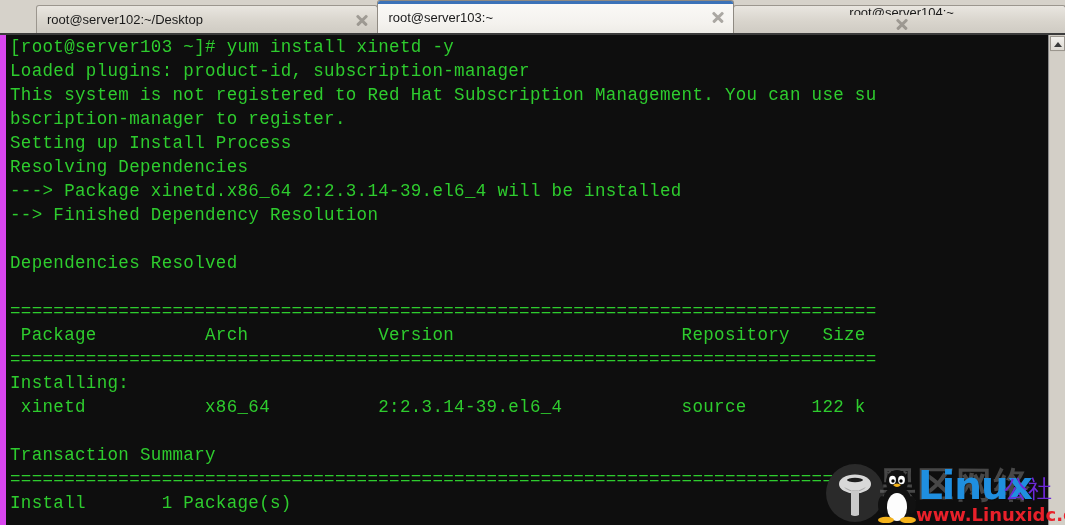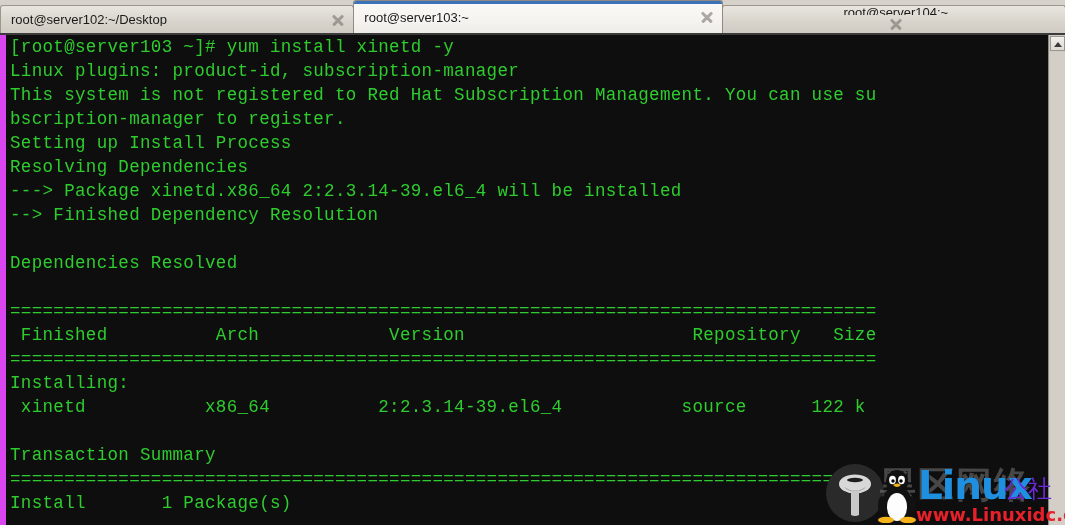--- a/index.html
+++ b/index.html
@@ -43,21 +43,21 @@
     border: 1px solid #9b968e;
     border-bottom: none;
     border-top-left-radius: 3px;
     border-top-right-radius: 3px;
     margin-right: -1px;
     overflow: hidden;
   }
   .tab.inactive {
     top: 0;
   }
-  .tab-1 { width: 355px; }
+  .tab-1 { width: 355px; margin-left: 36px; }
   .tab-2 {
     width: 370px;
     height: 33px;
     background: linear-gradient(to bottom, #fbfaf8 0%, #f4f2ee 70%, #eeece7 100%);
     border-color: #8f8a82;
     z-index: 5;
     gap: 14px;
   }
   .tab-2::before {
     content: "";
@@ -263,32 +263,32 @@
       <span class="tab-label">root@server104:~</span>
       <span class="tab-close"></span>
     </div>
   </div>
 
   <div class="term-frame"></div>
 
   <div class="term">
     <div class="term-inner" id="term-lines">
         <div class="line">[root@server103 ~]# yum install xinetd -y</div>
-        <div class="line">Linux plugins: product-id, subscription-manager</div>
+        <div class="line">Loaded plugins: product-id, subscription-manager</div>
         <div class="line">This system is not registered to Red Hat Subscription Management. You can use su</div>
         <div class="line">bscription-manager to register.</div>
         <div class="line">Setting up Install Process</div>
         <div class="line">Resolving Dependencies</div>
         <div class="line">---&gt; Package xinetd.x86_64 2:2.3.14-39.el6_4 will be installed</div>
         <div class="line">--&gt; Finished Dependency Resolution</div>
         <div class="line"></div>
         <div class="line">Dependencies Resolved</div>
         <div class="line"></div>
         <div class="line">================================================================================</div>
-        <div class="line"> Finished          Arch            Version                     Repository   Size</div>
+        <div class="line"> Package          Arch            Version                     Repository   Size</div>
         <div class="line">================================================================================</div>
         <div class="line">Installing:</div>
         <div class="line"> xinetd           x86_64          2:2.3.14-39.el6_4           source      122 k</div>
         <div class="line"></div>
         <div class="line">Transaction Summary</div>
         <div class="line">================================================================================</div>
         <div class="line">Install       1 Package(s)</div>
       </div>
   </div>
 

